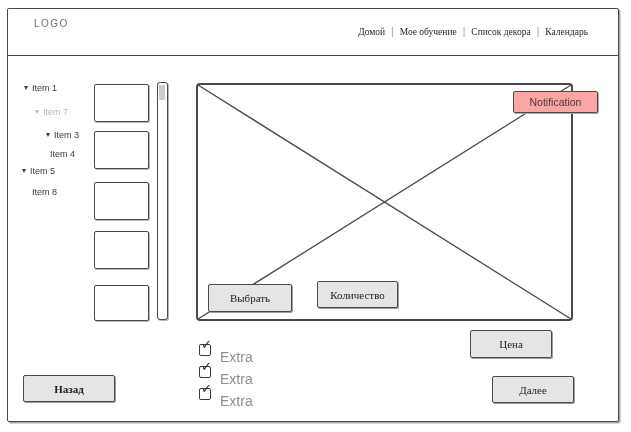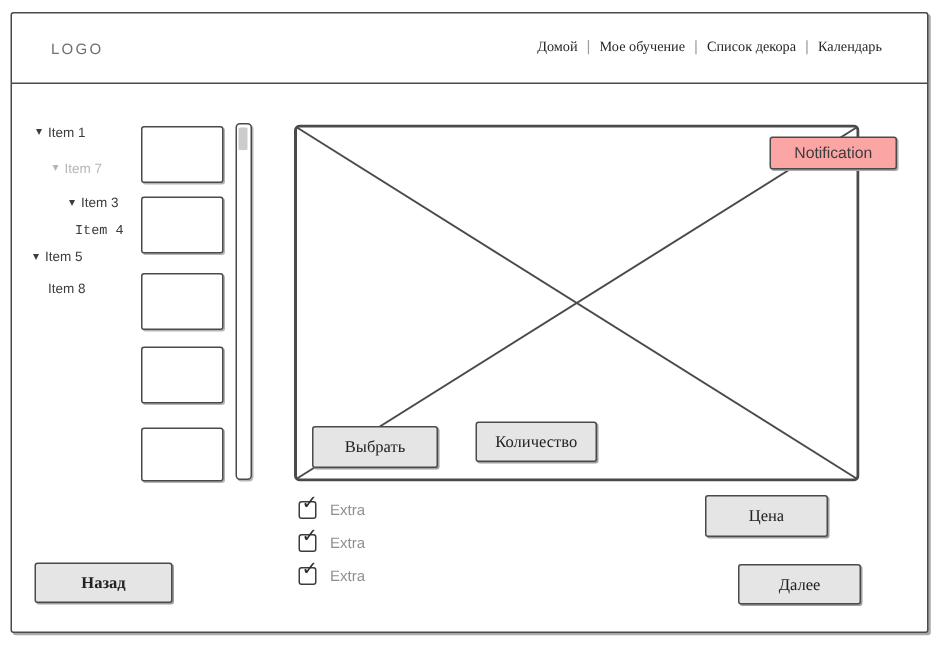--- a/index.html
+++ b/index.html
@@ -25,21 +25,21 @@
   }
 
   
   .topbar {
     position: absolute;
     left: 0; top: 0; right: 0;
     height: 47px;
     border-bottom: 1.4px solid #4a4a4a;
   }
   .logo {
-    position: absolute; left: 26px; top: 19px;
+    position: absolute; left: 26px; top: 9px;
     font-size: 10px; letter-spacing: 1.5px; color: #6e6e6e;
   }
   .nav {
     position: absolute; right: 30px; top: 17px;
     display: flex; align-items: center; gap: 6px;
     font-family: "Liberation Serif", serif;
     font-size: 9.5px; color: #262626;
   }
   .nav .sep { color: #9d9d9d; font-size: 10px; font-family: "Liberation Sans", sans-serif; }
   .nav-item { cursor: pointer; white-space: nowrap; }
@@ -49,21 +49,21 @@
     position: absolute;
     display: flex; align-items: center;
     font-size: 9px; color: #3c3c3c; height: 12px;
     white-space: nowrap; cursor: pointer;
   }
   .tree-item .caret { font-size: 8px; margin-right: 4px; line-height: 1; color: #3c3c3c; }
   .tree-item.muted, .tree-item.muted .caret { color: #b6b6b6; }
   .tr0 { left: 24px; top: 82px; }
   .tr1 { left: 35px; top: 106px; }
   .tr2 { left: 46px; top: 129px; }
-  .tr3 { left: 50px; top: 148px; font-family: Liberation Mono, monospace; }
+  .tr3 { left: 50px; top: 148px; }
   .tr4 { left: 22px; top: 165px; }
   .tr5 { left: 32px; top: 186px; }
 
   
   .thumb {
     position: absolute; left: 94px; width: 55px;
     background: #fff;
     border: 1.6px solid #4a4a4a; border-radius: 2px;
     box-shadow: 1px 1px 0 #b5b5b5;
     cursor: pointer;
@@ -129,21 +129,21 @@
   .checkbox {
     position: relative;
     width: 12px; height: 12px;
     border: 1.5px solid #3c3c3c; border-radius: 2px;
     background: #fff;
   }
   .checkbox .tick {
     position: absolute; left: 1px; top: -7px;
     font-size: 13px; color: #2e2e2e; line-height: 1;
   }
-  .extra-label { margin-left: 9px; font-size: 10px; color: #8f8f8f; margin-top: 1px; }
+  .extra-label { margin-left: 9px; font-size: 14px; color: #8f8f8f; margin-top: 15px; }
 
   
   .comments {
     position: absolute; left: 266px; top: 336px;
     width: 131px; height: 59px;
     border: 1.6px solid #4a4a4a; border-radius: 1px;
     background: #fff;
     box-shadow: 1px 1px 0 #b5b5b5;
     cursor: text;
   }

